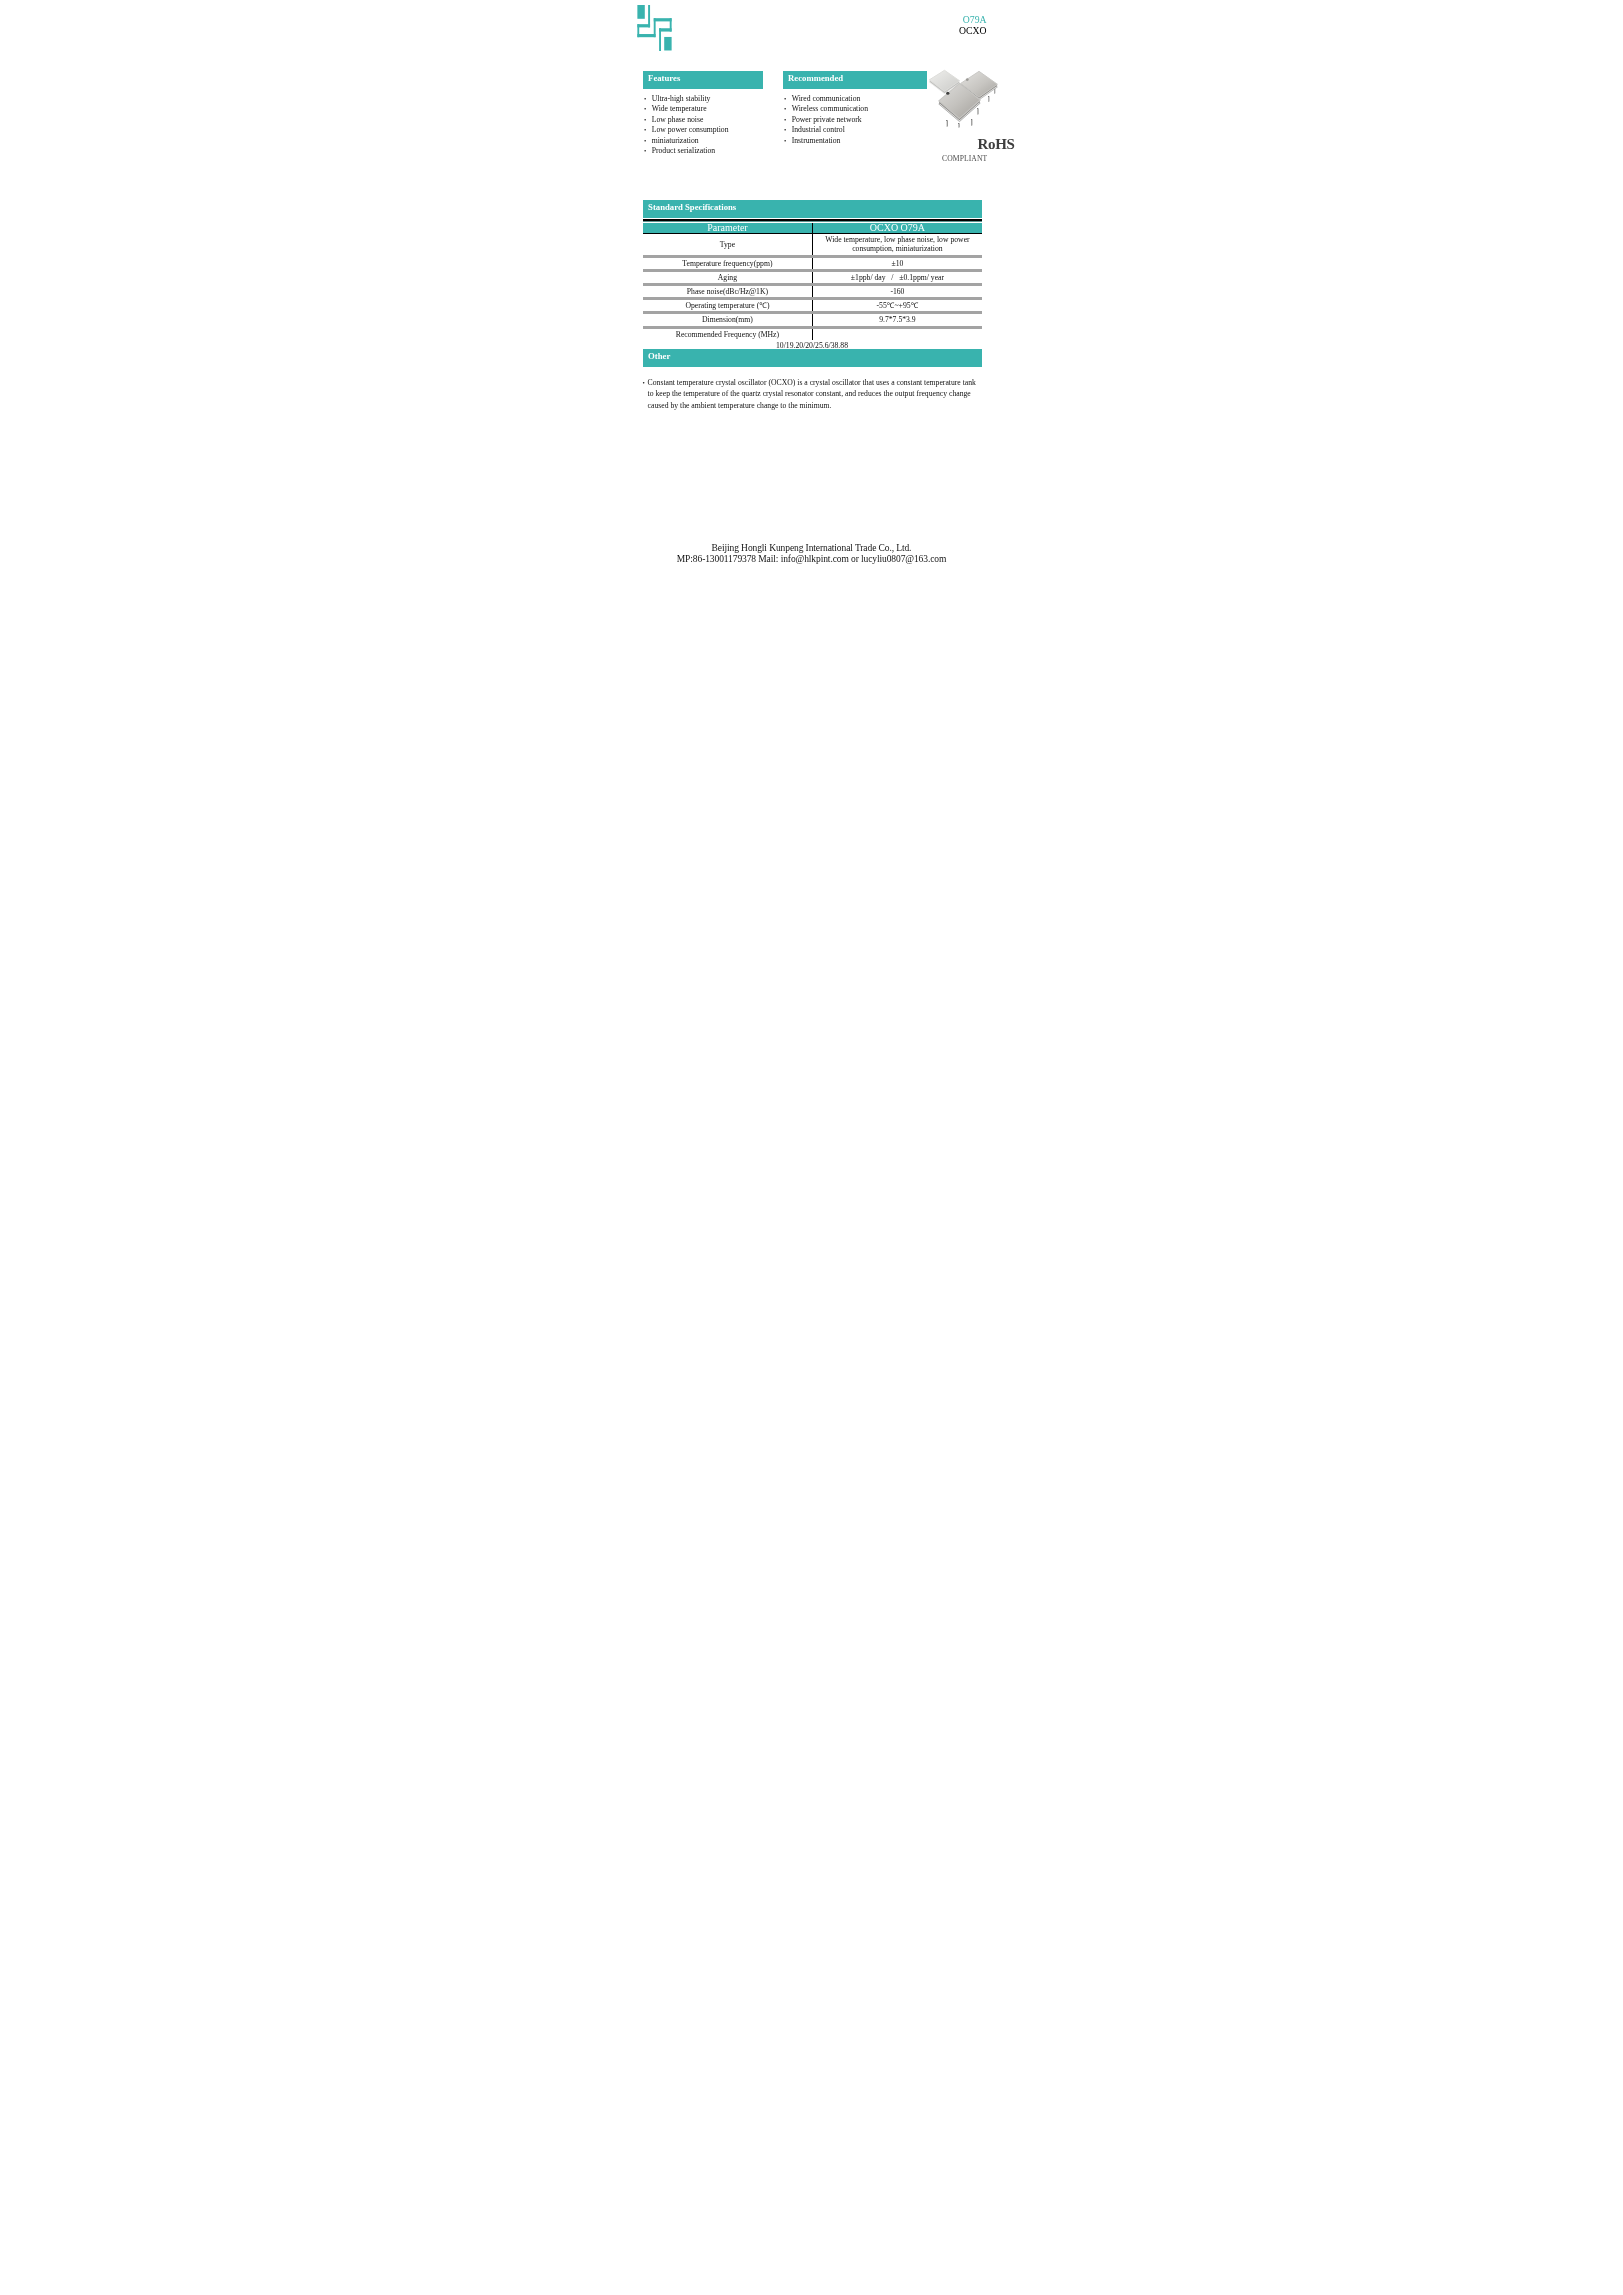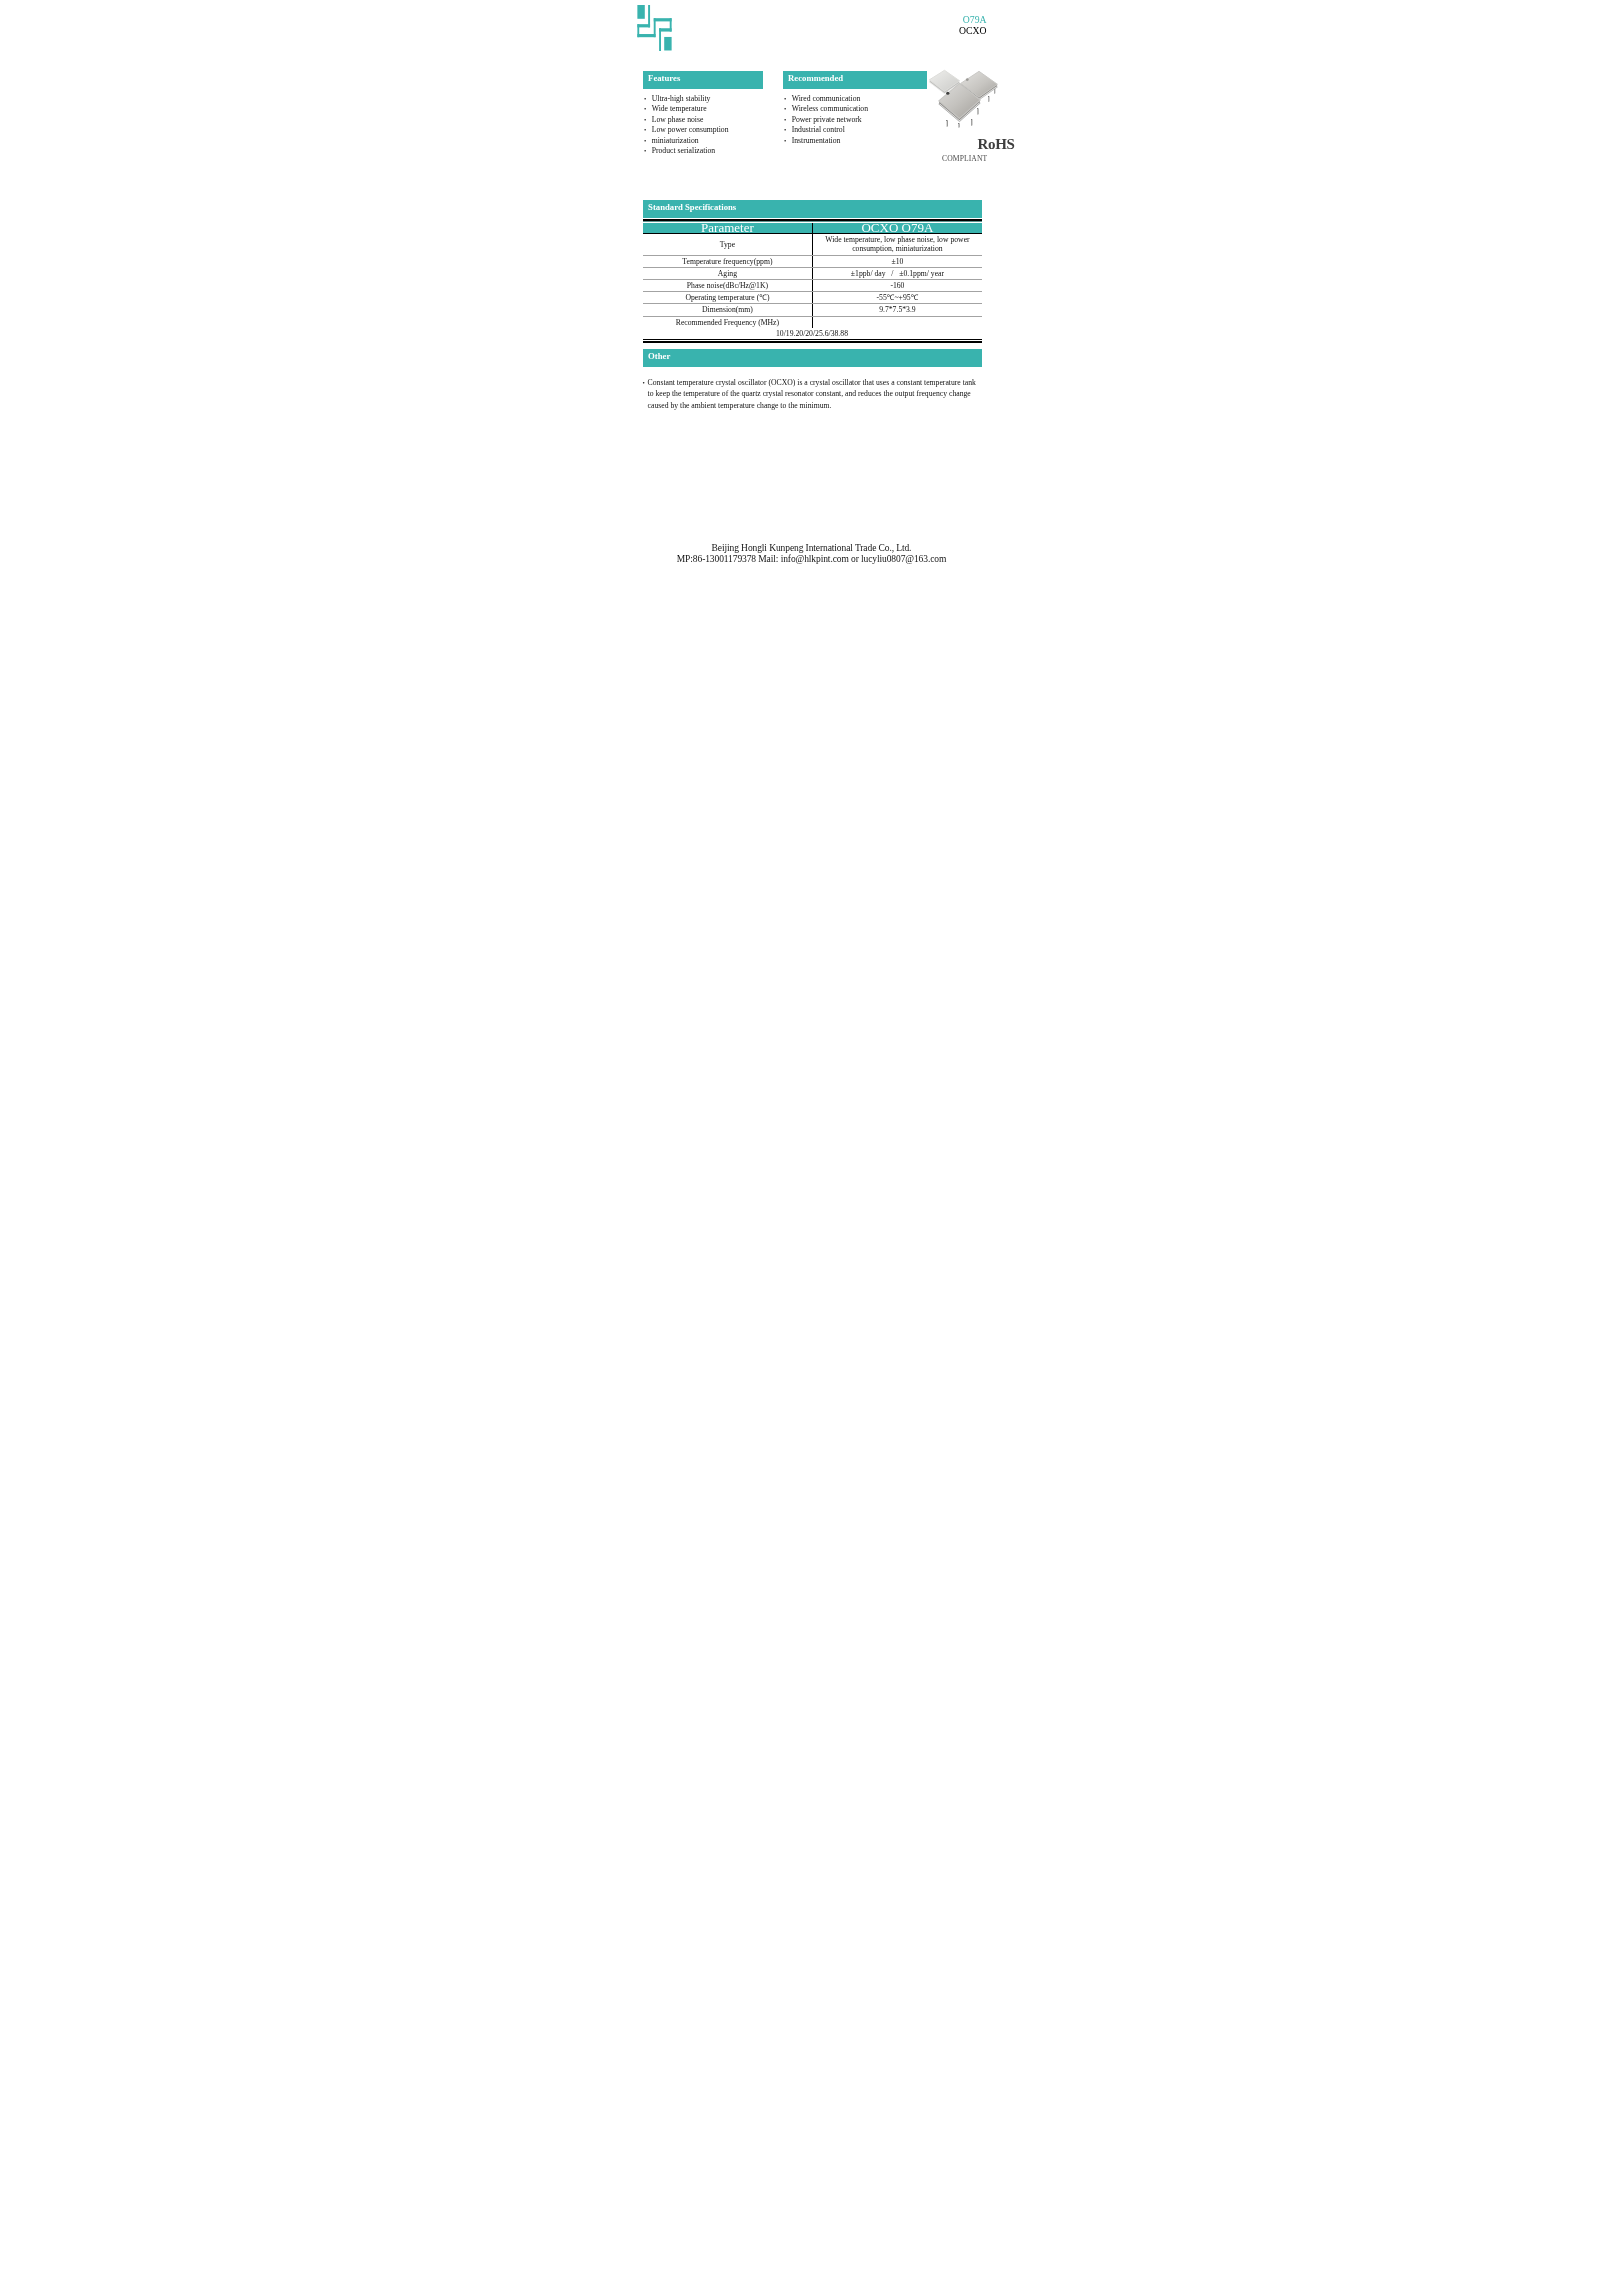--- a/index.html
+++ b/index.html
@@ -49,25 +49,25 @@
   .rohs-top{display:flex;align-items:flex-start;}
   .rohs-title{font-size:15px;font-weight:bold;color:#3e3e3e;letter-spacing:-0.3px;line-height:11.2px;padding-left:36px;}
   .rohs-leaves{width:20.4px;height:13.3px;margin-left:1.5px;margin-top:1px;}
   .rohs-sub{font-size:8.2px;color:#4a4a4a;letter-spacing:0.1px;margin-top:0.5px;
     transform:scaleX(0.93);transform-origin:left;white-space:nowrap;}
   
   .specs{position:absolute;left:34px;top:200px;width:339px;}
   .tline{width:100%;}
   .tline.black3{height:1.5px;background:#000;margin-top:1px;}
   .tline.gray{height:1px;background:#5f938f;margin-top:0.5px;}
-  .thead{display:flex;background:var(--teal);color:#fff;font-size:13px;height:10.2px;line-height:10.2px;margin-top:0.5px;}
+  .thead{display:flex;background:var(--teal);color:#fff;font-size:10px;height:10.2px;line-height:10.2px;margin-top:0.5px;}
   .thead .hc1{width:50.4%;text-align:center;border-right:1px solid #000;box-sizing:border-box;}
   .thead .hc2{flex:1;text-align:center;}
   .thead-bottom{height:1.5px;background:#000;}
-  .trow{display:flex;min-height:11.2px;border-bottom:1px solid #a3a3a3;}
+  .trow{display:flex;min-height:11.2px;border-bottom:3px solid #a3a3a3;}
   .trow:last-child{border-bottom:none;flex-direction:column;}
   .trow .c1,.trow .c2{
     display:flex;align-items:center;justify-content:center;
     text-align:center;font-size:7.7px;line-height:9.2px;padding:1px 3.1px;box-sizing:border-box;
   }
   .trow .c1{width:50.4%;border-right:1px solid #000;}
   .trow .c2{flex:1;}
   .tbl-bottom .b1{height:1px;background:#000;}
   .tbl-bottom .sp{height:1px;background:#fff;}
   .tbl-bottom .b2{height:1.5px;background:#000;}

